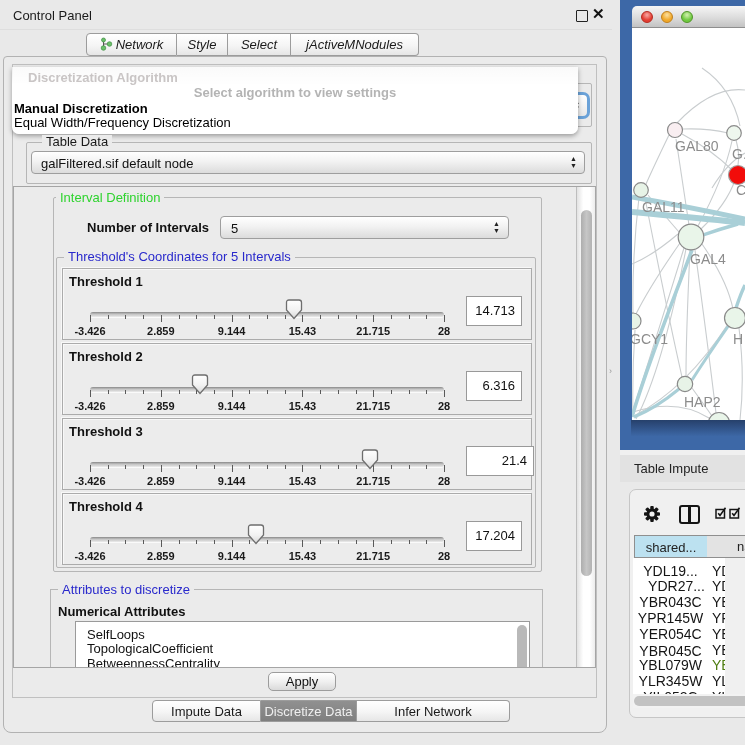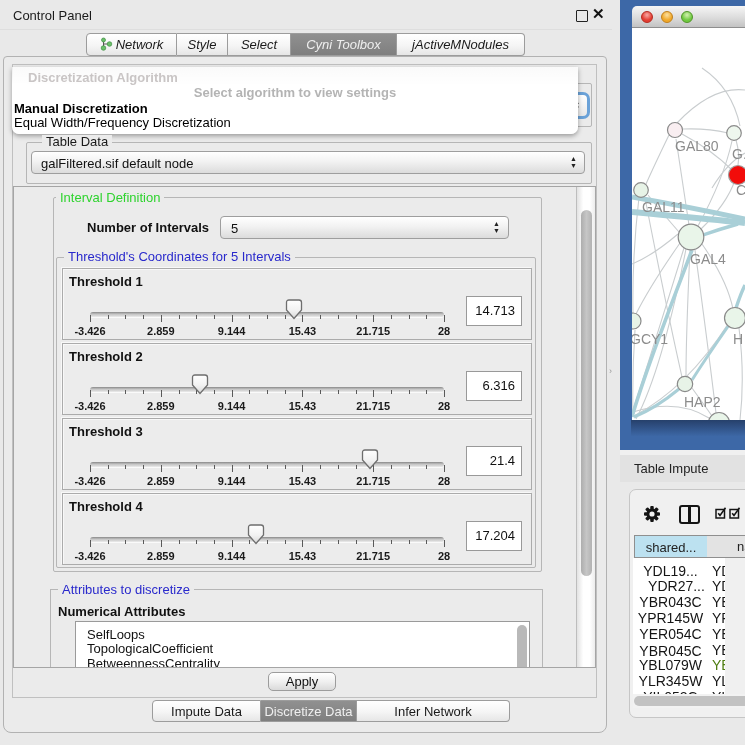--- a/index.html
+++ b/index.html
@@ -23,21 +23,20 @@
 <div class="abs" style="left:12px;top:64px;width:585px;height:634px;border:1px solid #c0c0c0;background:#ebebeb;"></div>
 <div class="abs tabrow" style="left:86px;top:33px;height:23px;font-style:italic;">
 <div class="seg" style="width:91px;border-left:1px solid #9c9c9c;border-radius:4px 0 0 4px;"><svg width="13" height="14" style="vertical-align:-2px;margin-right:3px" viewBox="0 0 13 14">
         <path d="M3.5 4 L3.5 10 M3.5 7 L9 7" stroke="#555" stroke-width="1" fill="none"></path>
         <circle cx="3.5" cy="3" r="2" fill="#6abf69" stroke="#3e8e41" stroke-width="0.7"></circle>
         <circle cx="3.5" cy="11" r="2.3" fill="#6abf69" stroke="#3e8e41" stroke-width="0.7"></circle>
         <circle cx="9.5" cy="7" r="2.3" fill="#6abf69" stroke="#3e8e41" stroke-width="0.7"></circle>
       </svg>Network</div>
 <div class="seg" style="width:51px;">Style</div>
 <div class="seg" style="width:63px;">Select</div>
-<div class="seg sel" style="width:106px;">Cyni Toolbox</div>
 <div class="seg" style="width:128px;border-radius:0 4px 4px 0;">jActiveMNodules</div>
 </div>
 <div class="abs groupbox" style="left:26px;top:83px;width:566px;height:44px;"></div>
 <div class="abs" style="left:420px;top:92px;width:170px;height:27px;border:3px solid #6ba2d8;border-radius:7px;background:linear-gradient(#ffffff,#e8e8e8);"></div>
 <div class="abs" style="left:572px;top:98px;width:9px;font-size:8px;line-height:7px;color:#333;text-align:center;">▲<br>▼</div>
 <div class="abs" style="left:12px;top:67px;width:566px;height:67px;background:linear-gradient(rgba(255,255,255,0.72),#ffffff 26%);border-radius:0 0 7px 7px;box-shadow:0 2px 5px rgba(0,0,0,0.35);"></div>
 <div class="abs" style="left:28px;top:70px;font-size:13px;font-weight:bold;color:#c9c5c5;">Discretization Algorithm</div>
 <div class="abs" style="left:12px;top:85px;width:566px;text-align:center;font-size:13px;font-weight:bold;color:#b4b4b4;">Select algorithm to view settings</div>
 <div class="abs" style="left:14px;top:101px;font-size:13px;font-weight:bold;color:#000;">Manual Discretization</div>
 <div class="abs" style="left:14px;top:115px;font-size:13px;color:#000;">Equal Width/Frequency Discretization</div>
@@ -172,21 +171,21 @@
 <svg class="abs" style="left:360.7px;top:449px;" width="18" height="21" viewBox="0 0 18 21">
 <defs>
       <linearGradient id="th3" x1="0" y1="0" x2="0" y2="1">
         <stop offset="0" stop-color="#ffffff"></stop>
         <stop offset="0.55" stop-color="#f2f2f2"></stop>
         <stop offset="1" stop-color="#d8d8d8"></stop>
       </linearGradient>
     </defs>
 <path d="M4 1 L14 1 Q16.5 1 16.5 3.5 L16.5 11 L9 19.5 L1.5 11 L1.5 3.5 Q1.5 1 4 1 Z" fill="url(#th3)" stroke="#6e6e6e" stroke-width="1.3"></path>
   </svg>
-<div class="abs" style="left:466px;top:446px;width:56px;height:30px;background:#ffffff;border:1px solid #999999;font-size:13px;color:#111;text-align:right;line-height:28px;padding-right:6px;">21.4</div>
+<div class="abs" style="left:466px;top:446px;width:68px;height:30px;background:#ffffff;border:1px solid #999999;font-size:13px;color:#111;text-align:right;line-height:28px;padding-right:6px;">21.4</div>
 <div class="abs" style="left:62px;top:493px;width:470px;height:72px;border:1px solid #ababab;box-shadow:1px 1px 0 #f8f8f8 inset, -1px -1px 0 #f8f8f8;background:#ececec;"></div>
 <div class="abs b13" style="left:69px;top:499px;">Threshold 4</div>
 <div class="abs" style="left:90.0px;top:537px;width:354.0px;height:6px;border-radius:3px;background:linear-gradient(#888888,#c6c6c6 45%,#dadada 80%,#efefef);border-bottom:1px solid #fafafa;"></div>
 <div class="abs" style="left:90.0px;top:540px;width:1px;height:7px;background:#5a5a5a;"></div>
 <div class="abs" style="left:107.7px;top:540px;width:1px;height:4px;background:#5a5a5a;"></div>
 <div class="abs" style="left:125.4px;top:540px;width:1px;height:4px;background:#5a5a5a;"></div>
 <div class="abs" style="left:143.1px;top:540px;width:1px;height:4px;background:#5a5a5a;"></div>
 <div class="abs" style="left:160.8px;top:540px;width:1px;height:7px;background:#5a5a5a;"></div>
 <div class="abs" style="left:178.5px;top:540px;width:1px;height:4px;background:#5a5a5a;"></div>
 <div class="abs" style="left:196.2px;top:540px;width:1px;height:4px;background:#5a5a5a;"></div>

